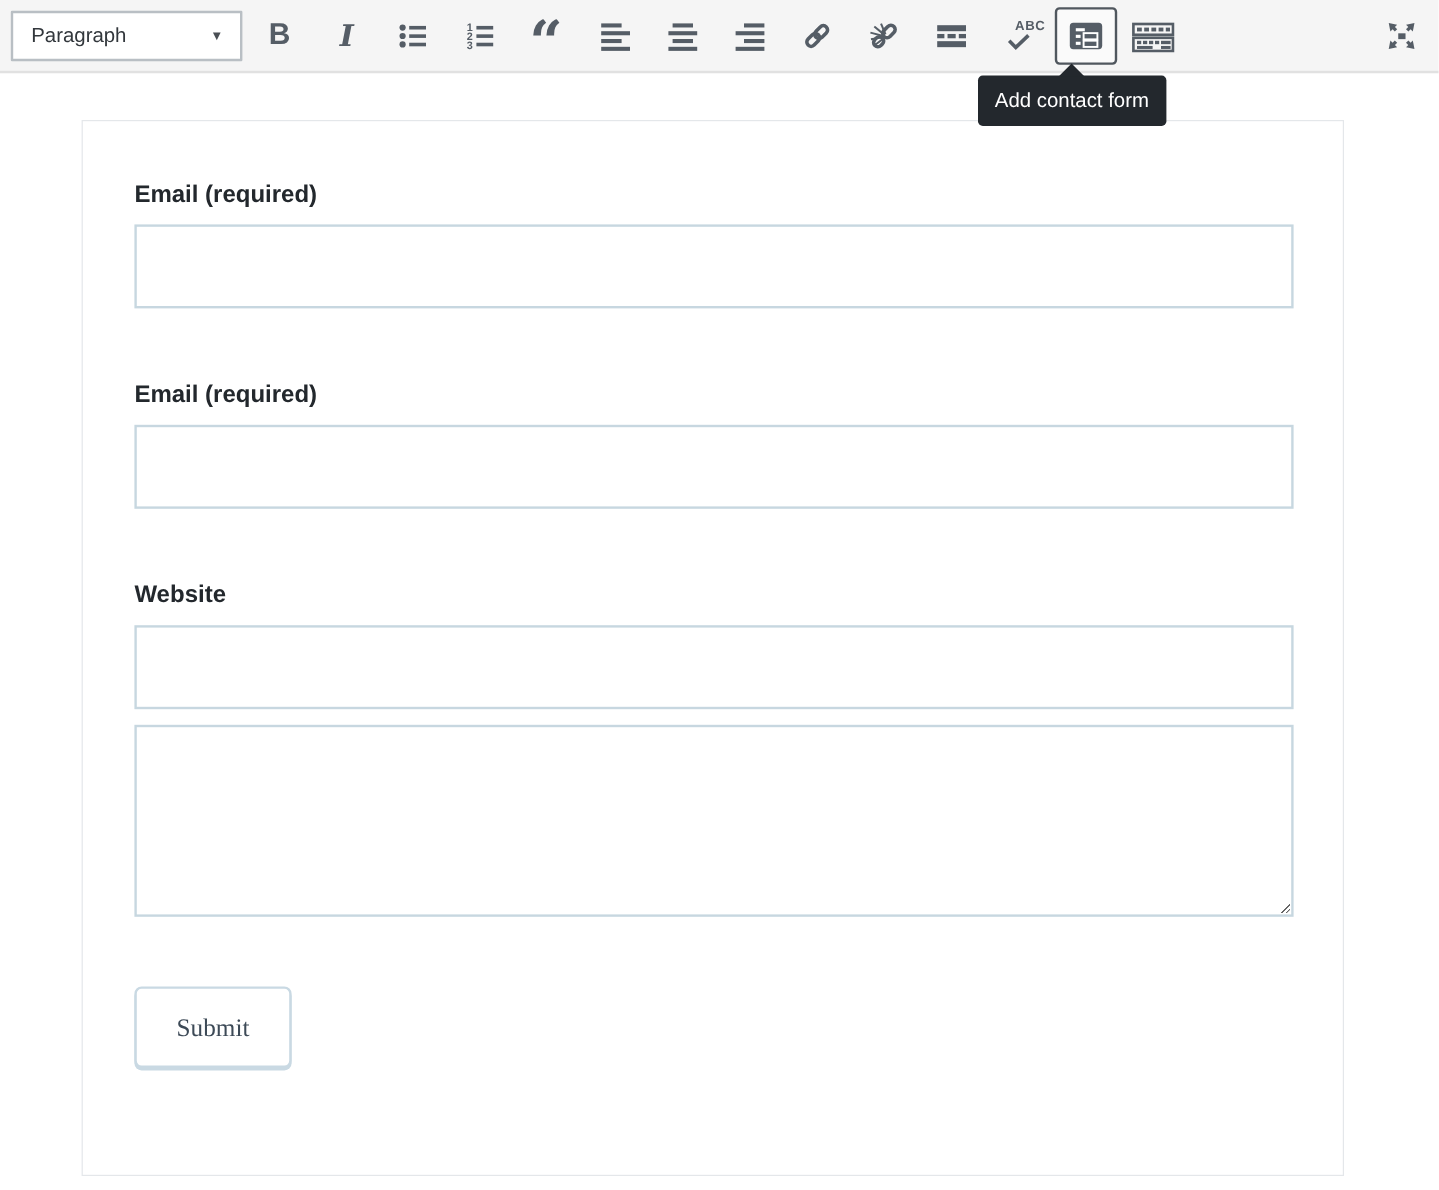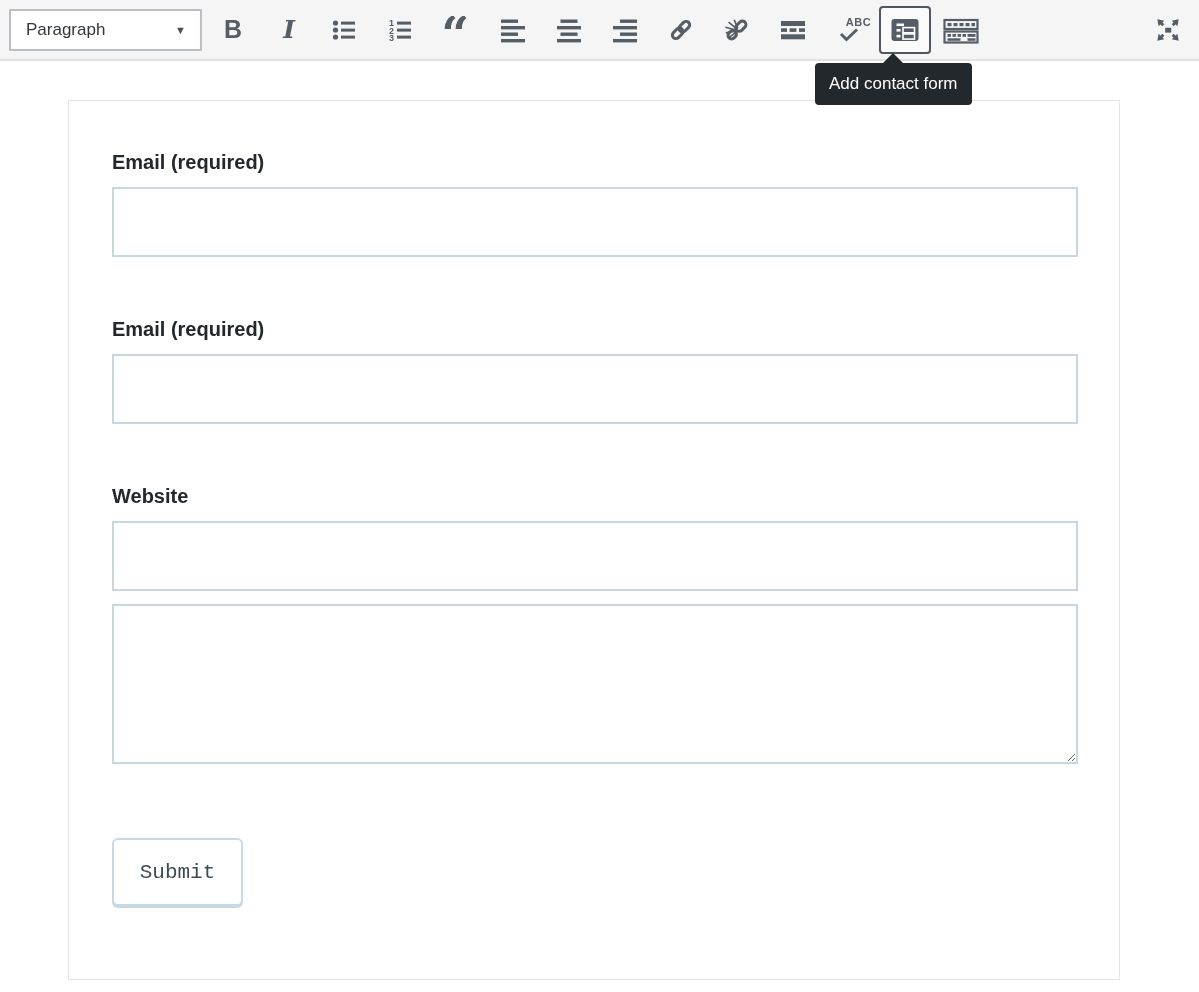--- a/index.html
+++ b/index.html
@@ -46,24 +46,24 @@
     background:#fff; border:1px solid #e4e7ea; padding:49px 41px 43px 43px; }
   .field-label { font-size:20px; font-weight:700; color:#23282d; line-height:24px; }
   .field-label.spaced { margin-top:60px; }
   .text-input { display:block; width:100%; height:70px; margin-top:13px;
     border:2px solid #c7d7e0; background:#fff; outline:none; font-size:18px;
     color:#32373c; padding:0 12px; border-radius:0; appearance:none; }
   .msg-area { display:block; width:100%; height:160px; margin-top:13px;
     border:2px solid #c7d7e0; background:#fff; outline:none; font-size:18px;
     color:#32373c; padding:8px 12px; border-radius:0; resize:both;
     font-family:"Liberation Sans", sans-serif; }
-  .submit-btn { margin-top:74px; width:131px; height:68px; background:#fff;
+  .submit-btn { margin-top:58px; width:131px; height:68px; background:#fff;
     border:2px solid #c9d9e3; border-radius:6px; box-shadow:0 2px 0 0 #c9d9e3;
     font-size:21px; color:#3d4a57; cursor:pointer;
-    font-family:Liberation Mono, monospace; }
+    font-family:Liberation Serif, serif; }
 </style>
 </head>
 <body>
 
 <div class="stage">
 
   <div class="toolbar">
 
     <div class="para-select">
       <span class="val">Paragraph</span>

